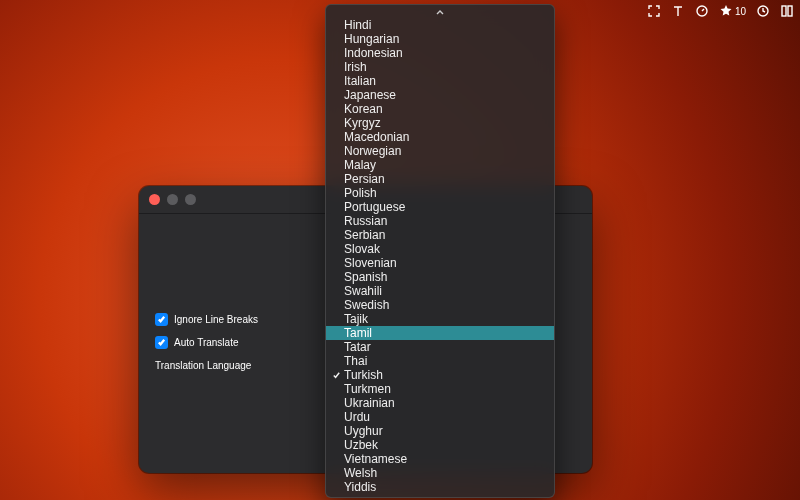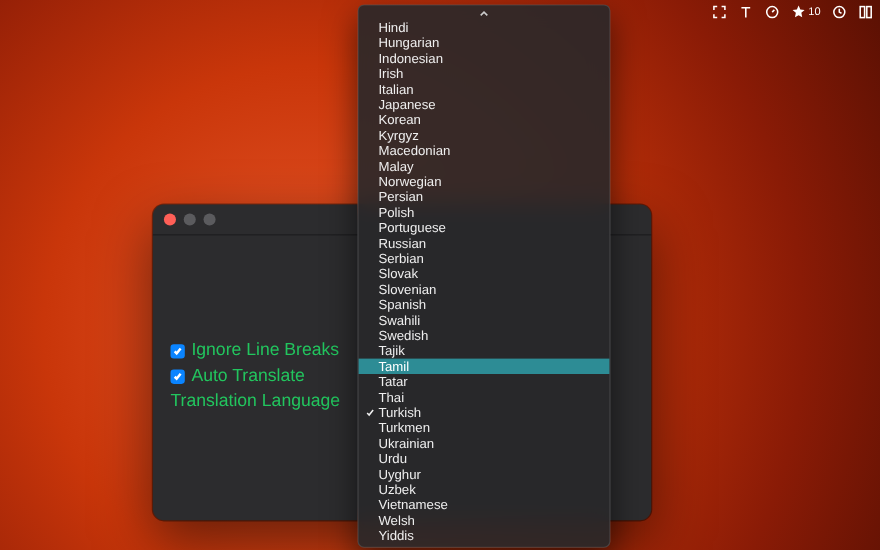--- a/index.html
+++ b/index.html
@@ -51,21 +51,21 @@
   .traffic.close { background: #ff5f57; }
   .settings-body { padding: 95px 16px 16px 16px; }
   .setting-row { display: flex; align-items: center; gap: 6px; height: 20px; margin-bottom: 3px; }
   .checkbox {
     width: 13px; height: 13px;
     border-radius: 3px;
     background: #0a84ff;
     display: flex; align-items: center; justify-content: center;
   }
   .checkbox svg { width: 9px; height: 9px; stroke: #fff; stroke-width: 2.5; fill: none; }
-  .setting-label { font-size: 16px; color: #22c55e; white-space: nowrap; }
+  .setting-label { font-size: 10px; color: #ffffff; white-space: nowrap; }
 
   
   .dropdown {
     position: absolute;
     left: 325px;
     top: 4px;
     width: 230px;
     background: rgba(40,40,42,0.9);
     border: 1px solid rgba(120,120,120,0.35);
     border-radius: 6px;
@@ -199,24 +199,24 @@
       <div class="item">
         <span>Korean</span>
       </div>
       <div class="item">
         <span>Kyrgyz</span>
       </div>
       <div class="item">
         <span>Macedonian</span>
       </div>
       <div class="item">
+        <span>Norwegian</span>
+      </div>
+      <div class="item">
         <span>Malay</span>
-      </div>
-      <div class="item">
-        <span>Norwegian</span>
       </div>
       <div class="item">
         <span>Persian</span>
       </div>
       <div class="item">
         <span>Polish</span>
       </div>
       <div class="item">
         <span>Portuguese</span>
       </div>

